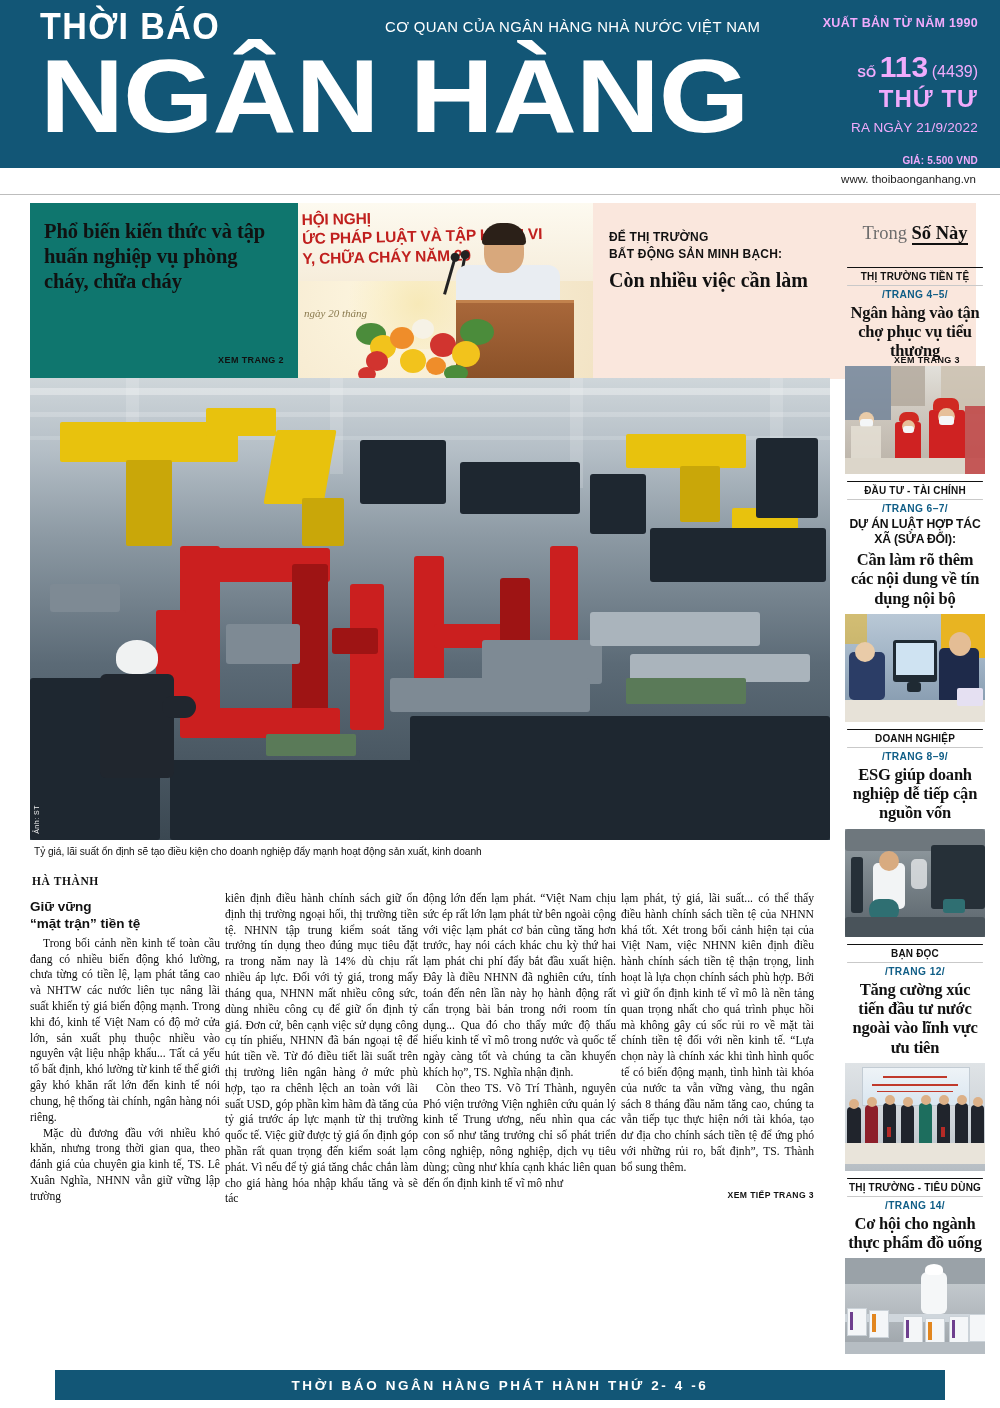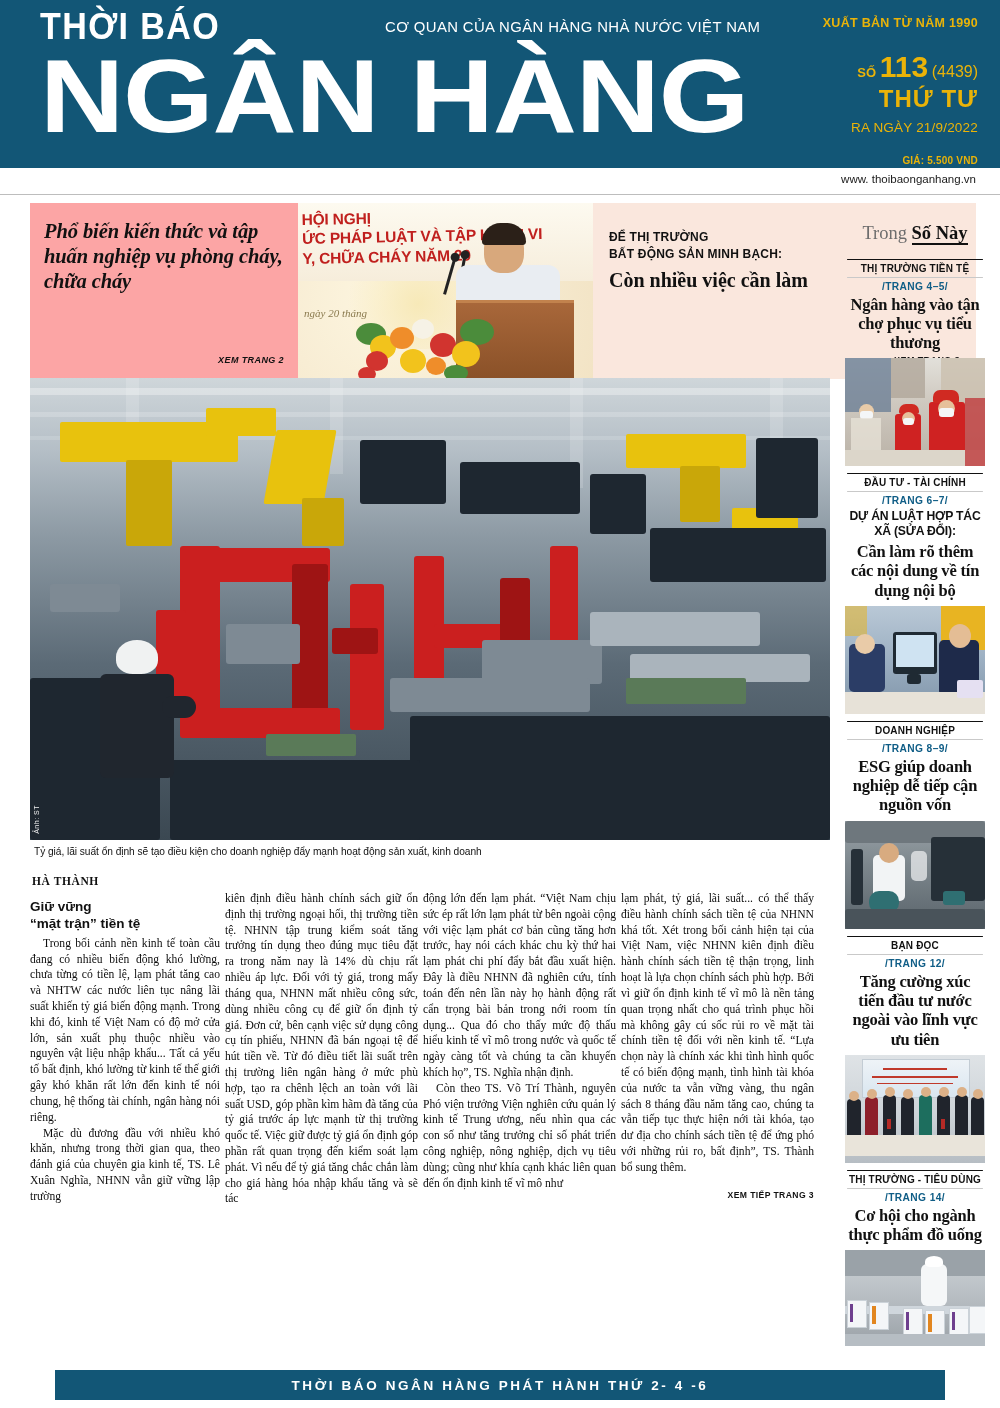--- a/index.html
+++ b/index.html
@@ -53,21 +53,21 @@
     letter-spacing:0.4px;
     transform:scaleX(0.96);
     transform-origin:left center;
     white-space:nowrap;
     color:#fff;
   }
   .mh-right{
     position:absolute;right:22px;top:16px;
     width:180px;text-align:right;
     font-family:"Liberation Sans", sans-serif;
-    color:#eab308;
+    color:#f0abfc;
   }
   .mh-since{font-size:12.5px;font-weight:bold;letter-spacing:.3px;white-space:nowrap;}
   .mh-issue{margin-top:22px;font-size:13px;font-weight:bold;line-height:1;}
   .mh-issue .num{font-size:30px;letter-spacing:0;}
   .mh-issue .paren{font-size:16px;font-weight:normal;}
   .mh-day{font-size:24px;font-weight:bold;letter-spacing:1px;margin-top:3px;}
   .mh-date{font-size:13.5px;margin-top:7px;letter-spacing:.2px;}
   .mh-price{font-size:10px;font-weight:bold;margin-top:20px;letter-spacing:.2px;}
 
   
@@ -85,25 +85,24 @@
 
   
   .teaser-strip{
     display:flex;
     height:176px;
     margin:8px 24px 0 30px;
     gap:0;
   }
   .teaser-left{
     width:268px;
-    background:#fca5a5;
+    background:#0f766e;
     padding:16px 14px 8px 14px;
     box-sizing:border-box;
     position:relative;
-    font-style:italic;
   }
   .teaser-left h2{
     margin:0;
     font-family:"Liberation Serif", serif;
     font-weight:bold;
     font-size:20.5px;
     line-height:1.22;
     color:#111;
     letter-spacing:-.1px;
   }
@@ -285,21 +284,21 @@
     text-align:right;margin-top:14px;color:#111;
   }
 
   
   .sidebar{
     position:absolute;left:845px;top:224px;width:140px;
   }
   .sb-brand{
     font-family:"Liberation Serif", serif;
     font-size:18.5px;text-align:center;color:#111;
-    line-height:1;margin-bottom:16px;
+    line-height:1;margin-bottom:24px;
   }
   .sb-brand .t1{color:#6d6d6d;}
   .sb-brand .t2{font-weight:bold;border-bottom:2.2px solid #111;}
   .sb-block{margin-bottom:7px;}
   .sb-cat{
     font-family:"Liberation Sans", sans-serif;
     font-weight:bold;font-size:10.3px;text-align:center;
     letter-spacing:.2px;color:#111;
     border-top:1.4px solid #111;
     border-bottom:1px solid #c9c9c9;

